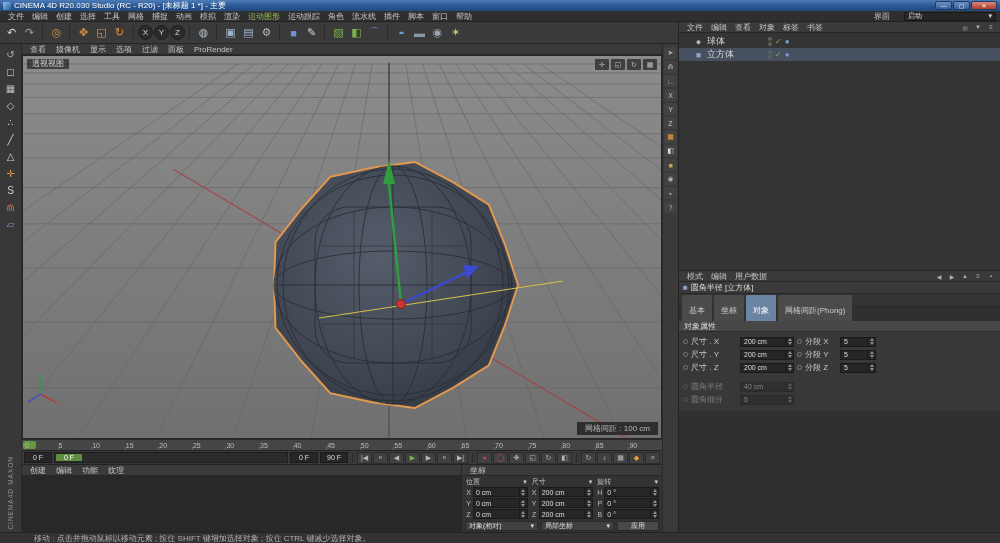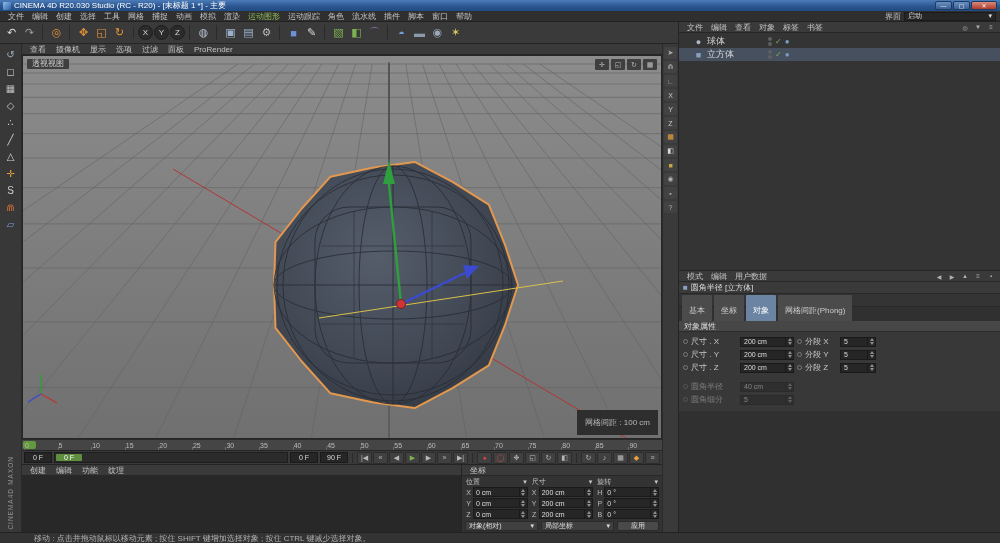--- a/index.html
+++ b/index.html
@@ -10,21 +10,21 @@
   .titlebar{height:11px;background:linear-gradient(#4c7cba,#2c5791 55%,#1f4a82);display:flex;align-items:center;padding:0 3px;gap:3px;color:#fff;font-size:8px;flex:0 0 auto}
   .app-icon{width:8px;height:8px;background:linear-gradient(135deg,#8fc0ee,#2a5d9e);border-radius:1px;flex:0 0 auto}
   .titlebar .title{flex:1;white-space:nowrap;overflow:hidden;line-height:11px}
   .win-controls{display:flex;gap:1px}
   .win-btn{width:17px;height:9px;font-size:6px;line-height:8px;text-align:center;background:linear-gradient(#6a8fbf,#3a5f94);border:1px solid #1c3a63;border-radius:2px;color:#fff}
   .win-btn.close{background:linear-gradient(#d98a7a,#b03a2a);width:26px}
 
   
   .menubar{height:11px;background:#2f2f2f;border-bottom:1px solid #222;display:flex;align-items:center;padding:0 4px;font-size:8px;color:#c4c4c4;flex:0 0 auto}
   .mitem{padding:0 4px;white-space:nowrap;line-height:11px}
-  .layout-switcher{margin-left:auto;display:flex;align-items:center;gap:3px}
+  .layout-switcher{margin-left:auto;display:flex;align-items:center;gap:14px}
   .layout-dropdown{width:92px;height:9px;background:#262626;border:1px solid #1a1a1a;display:flex;align-items:center;justify-content:space-between;padding:0 3px;font-size:7px;color:#ddd}
 
   .body-row{flex:1;display:flex;min-height:0}
   .left-region{width:678px;display:flex;flex-direction:column;min-width:0}
 
   
   .toolbar{height:22px;background:#3a3a3a;border-bottom:1px solid #252525;display:flex;align-items:center;padding:0 3px;gap:1px;flex:0 0 auto}
   .tb-icon{width:17px;height:17px;display:flex;align-items:center;justify-content:center;font-size:11px;border-radius:2px;position:relative;color:#ccc}
   .tb-icon.gap{margin-left:9px}
   .tb-icon.gap::before{content:"";position:absolute;left:-6px;top:1px;bottom:1px;width:1px;background:#2a2a2a}
@@ -39,21 +39,21 @@
   .brand span{writing-mode:vertical-rl;transform:rotate(180deg);font-size:6.5px;letter-spacing:1px;color:#909090}
 
   
   .center-col{width:640px;display:flex;flex-direction:column;flex:0 0 auto}
   .vp-menubar{height:11px;background:#3a3a3a;border-bottom:1px solid #272727;display:flex;align-items:center;padding:0 4px;font-size:8px;color:#c4c4c4;gap:2px;flex:0 0 auto}
   .vp-canvas{position:relative;height:384px;background:linear-gradient(#8c8c8c,#707070);overflow:hidden;border:1px solid #262626;flex:0 0 auto}
   .vp-svg{position:absolute;left:0;top:0;display:block}
   .vp-label{position:absolute;top:3px;left:4px;background:rgba(52,52,52,.88);color:#ccc;padding:0 5px;height:10px;line-height:10px;font-size:8px;border-radius:1px}
   .vp-corner{position:absolute;top:3px;right:4px;display:flex;gap:2px}
   .chip{width:14px;height:11px;background:rgba(56,56,56,.92);color:#bbb;display:flex;align-items:center;justify-content:center;font-size:7px;border-radius:1px}
-  .grid-chip{position:absolute;right:3px;bottom:3px;background:#2e2e2e;color:#b8b8b8;font-size:8px;padding:7px 8px}
+  .grid-chip{position:absolute;right:3px;bottom:3px;background:#2e2e2e;color:#b8b8b8;font-size:8px;padding:1px 8px}
 
   
   .timeline-ruler{height:11px;background:#454545;border-top:1px solid #2a2a2a;position:relative;display:flex;font-size:7px;color:#bbb;flex:0 0 auto;padding-left:2px}
   .frame-marker{position:absolute;left:1px;top:1px;bottom:1px;width:13px;background:#629a3c;border-radius:2px}
   .tick{flex:1;position:relative}
   .tick-label{position:relative;z-index:1;padding-left:1px;line-height:11px}
   .tick::after{content:"";position:absolute;left:0;bottom:0;width:1px;height:3px;background:#6a6a6a}
 
   
   .transport{height:14px;background:#3a3a3a;border-top:1px solid #242424;display:flex;align-items:center;padding:0 2px;gap:2px;flex:0 0 auto}

